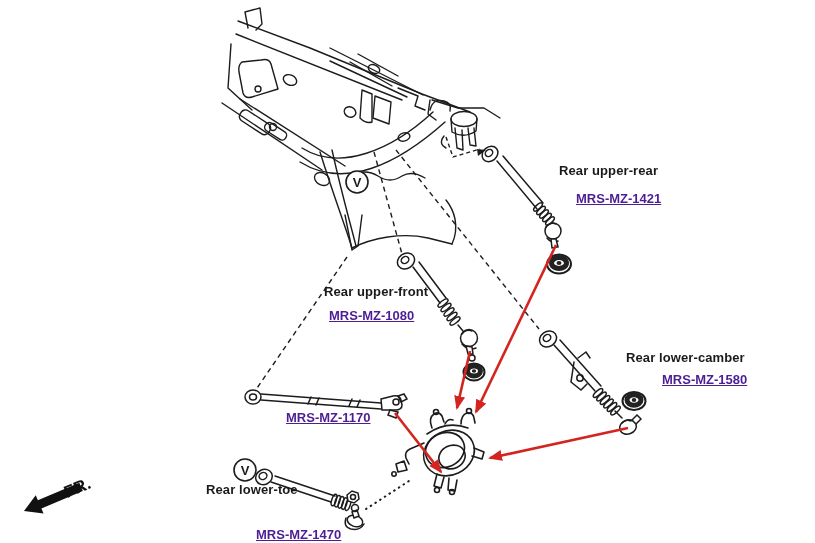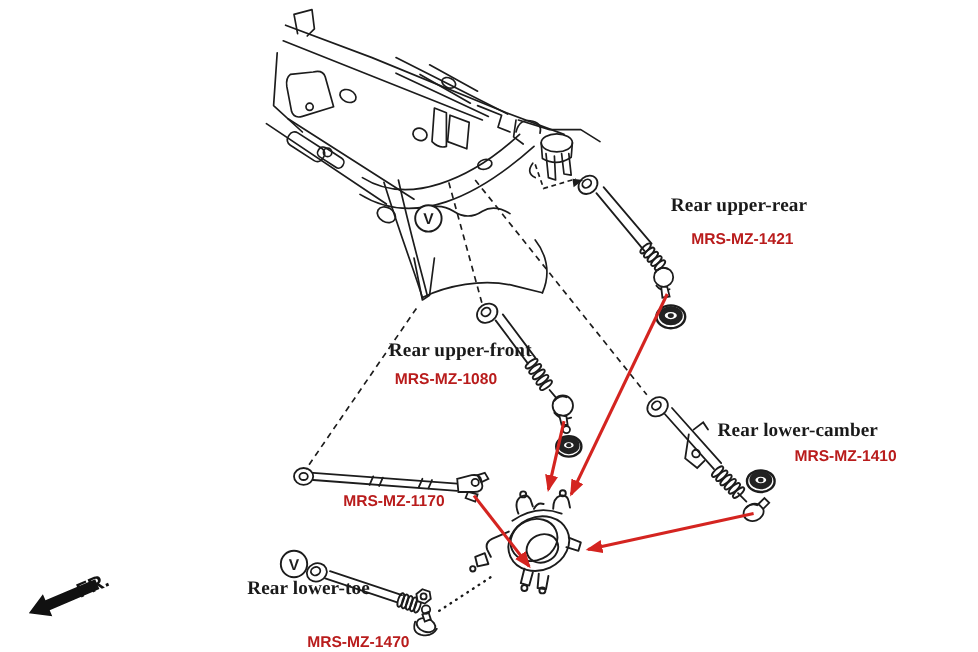--- a/index.html
+++ b/index.html
@@ -2,25 +2,25 @@
 <html><head>
 <meta charset="utf-8">
 <style>
   html,body{margin:0;padding:0;background:#fff;}
   #stage{
     position:relative;width:815px;height:543px;background:#ffffff;overflow:hidden;
     font-family:"Liberation Sans","DejaVu Sans",sans-serif;
   }
   #art{position:absolute;left:0;top:0;}
   .part-label{
-    position:absolute;color:#1a1a1a;font-size:16px;font-weight:700;
-    white-space:nowrap;letter-spacing:.1px;font-family:Liberation Serif, serif;
+    position:absolute;color:#1a1a1a;font-size:13px;font-weight:700;
+    white-space:nowrap;letter-spacing:.1px;
   }
   .part-number{
-    position:absolute;color:#b91c1c;font-size:13px;font-weight:700;white-space:nowrap;
+    position:absolute;color:#4c1d95;font-size:13px;font-weight:700;white-space:nowrap;text-decoration:underline;
   }
 </style>
 </head>
 <body>
 
 <div id="stage">
 
   <svg id="art" width="815" height="543" viewBox="0 0 815 543">
     <defs>
       <marker id="redhead" markerUnits="userSpaceOnUse" markerWidth="16" markerHeight="12" refX="12" refY="5.5" orient="auto">
@@ -234,21 +234,21 @@
       <text x="63" y="493" transform="rotate(-23 78 486)" font-size="17" font-weight="bold" fill="#111">FR.</text>
     </g>
   </svg>
 
   <div class="part-label" style="left:559px;top:163px;">Rear upper-rear</div>
   <div class="part-number" style="left:576px;top:191px;">MRS-MZ-1421</div>
 
   <div class="part-label" style="left:324px;top:284px;">Rear upper-front</div>
   <div class="part-number" style="left:329px;top:308px;">MRS-MZ-1080</div>
 
-  <div class="part-label" style="left:598px;top:350px;">Rear lower-camber</div>
-  <div class="part-number" style="left:662px;top:372px;">MRS-MZ-1410</div>
+  <div class="part-label" style="left:626px;top:350px;">Rear lower-camber</div>
+  <div class="part-number" style="left:662px;top:372px;">MRS-MZ-1580</div>
 
   <div class="part-number" style="left:286px;top:410px;">MRS-MZ-1170</div>
 
   <div class="part-label" style="left:206px;top:482px;">Rear lower-toe</div>
   <div class="part-number" style="left:220px;top:527px;margin-left:36px;">MRS-MZ-1470</div>
 
 </div>
 
 </body></html>

